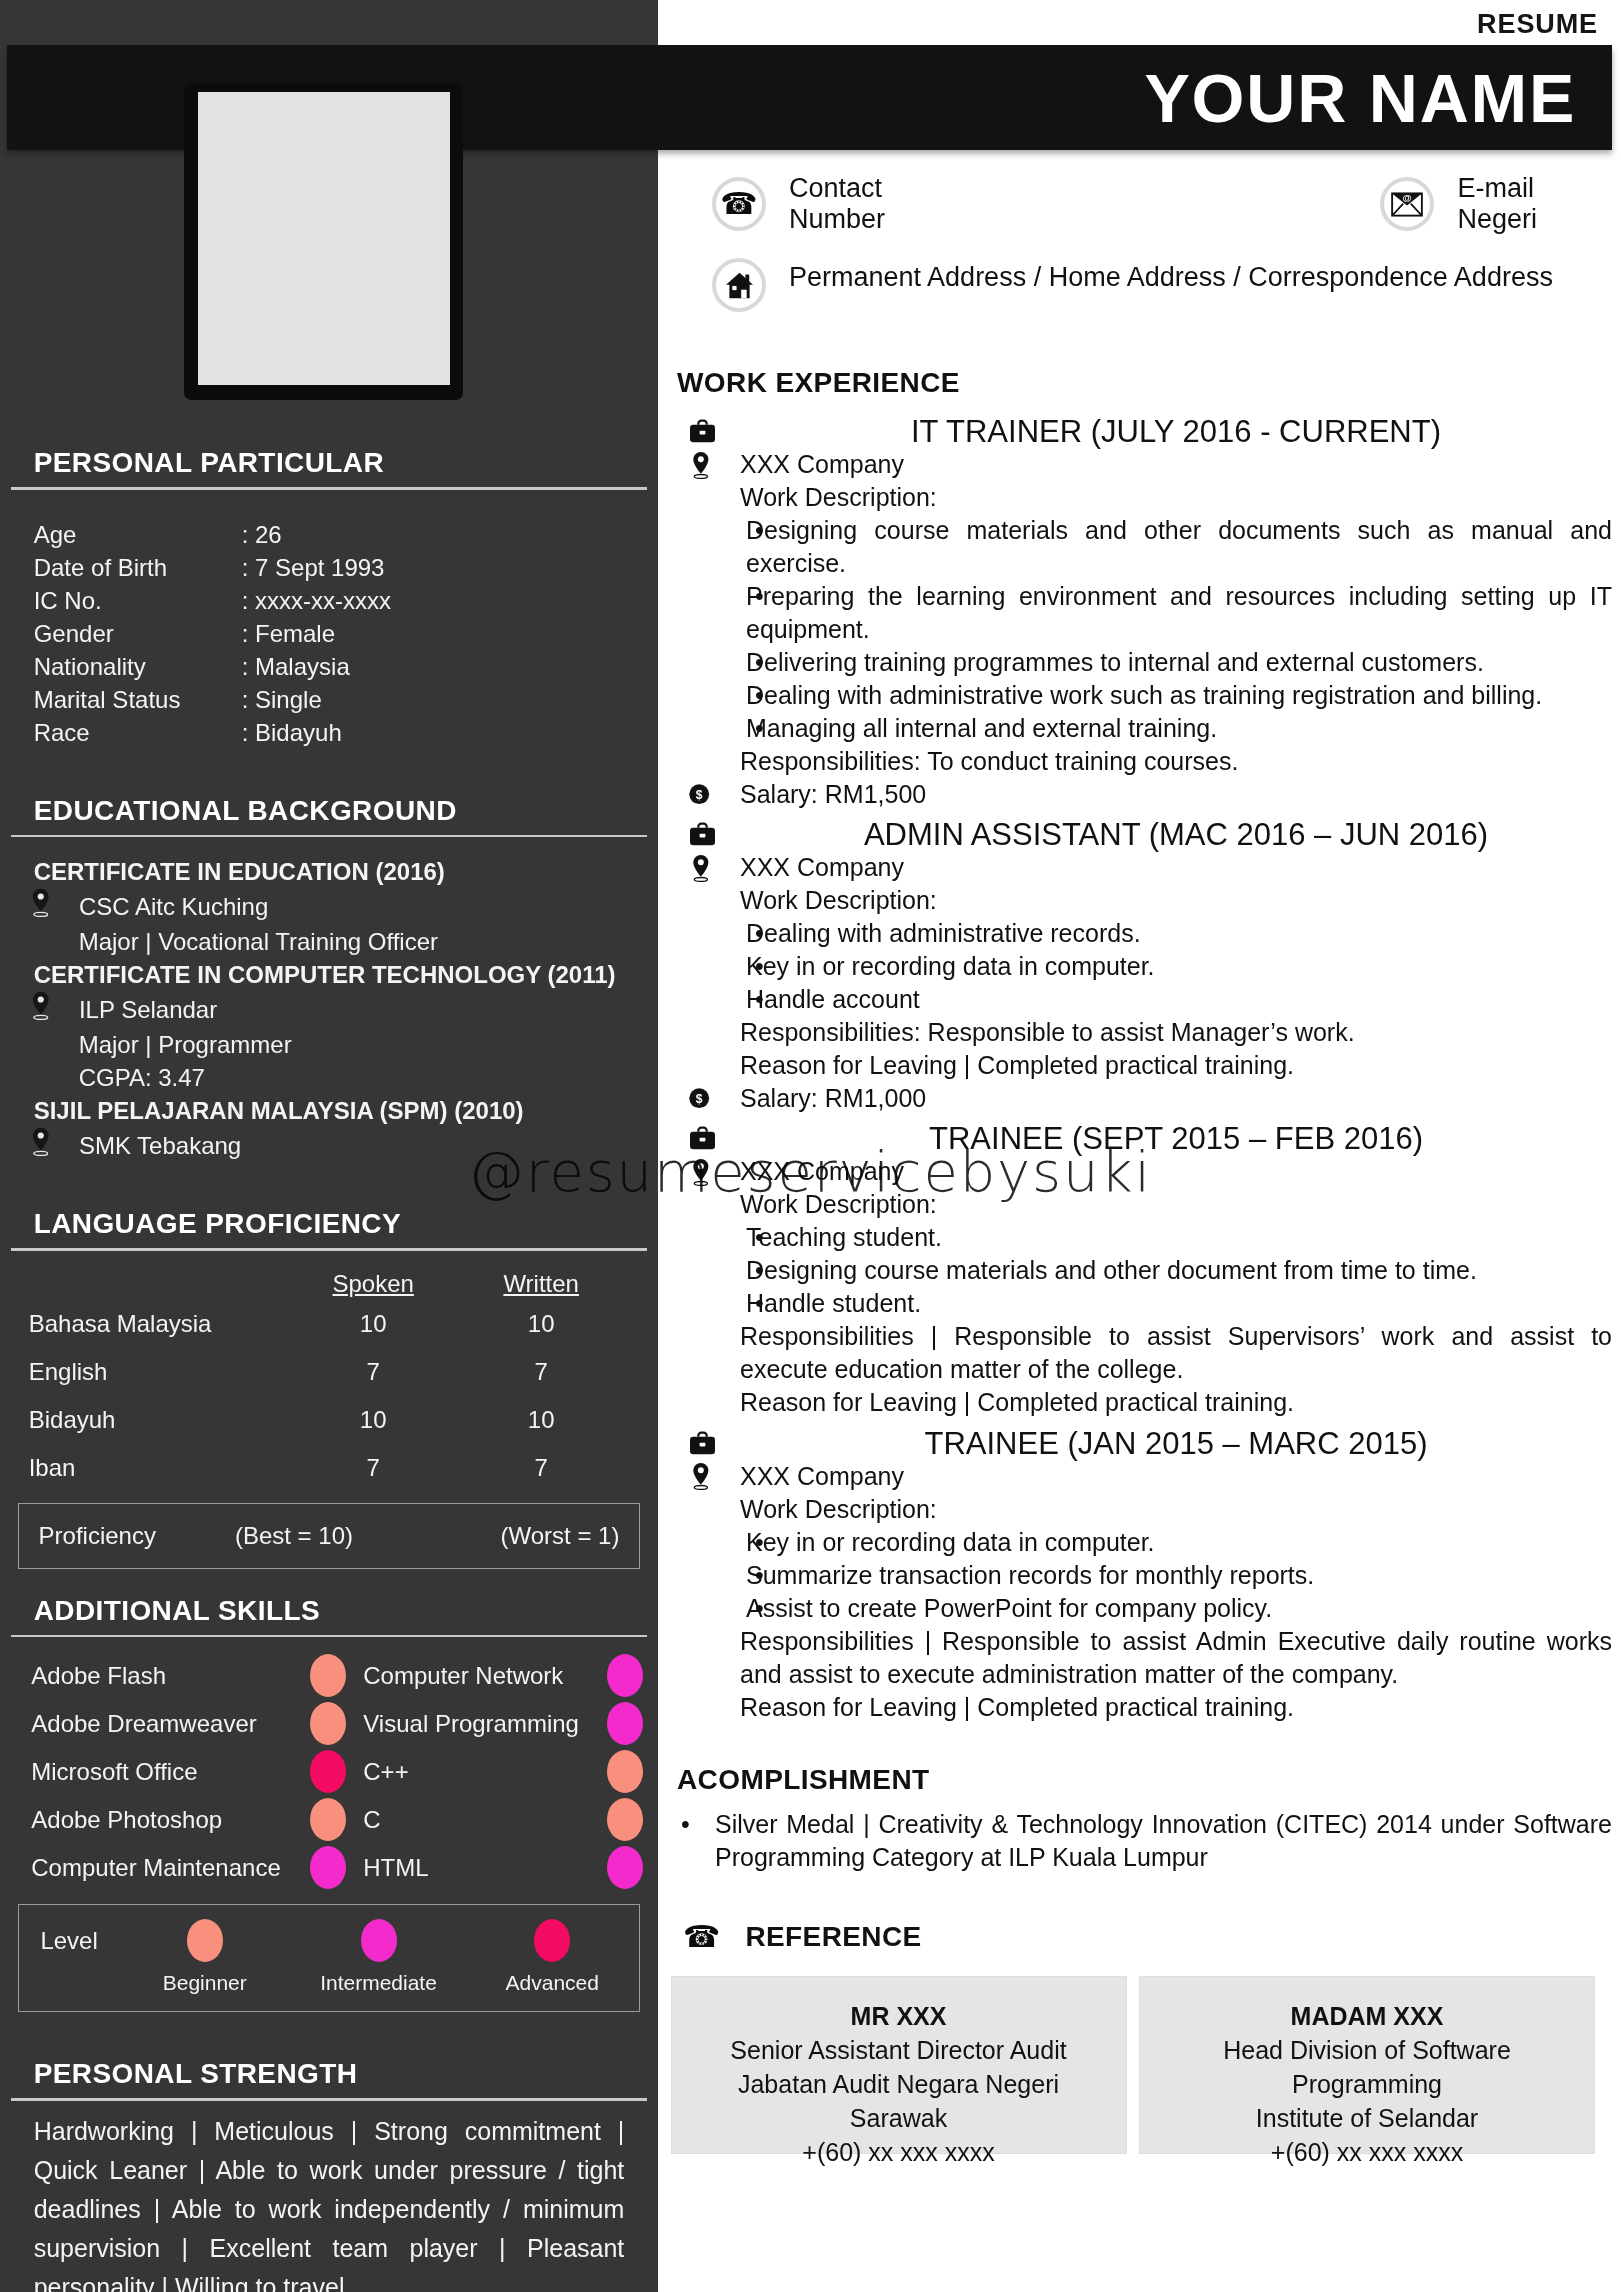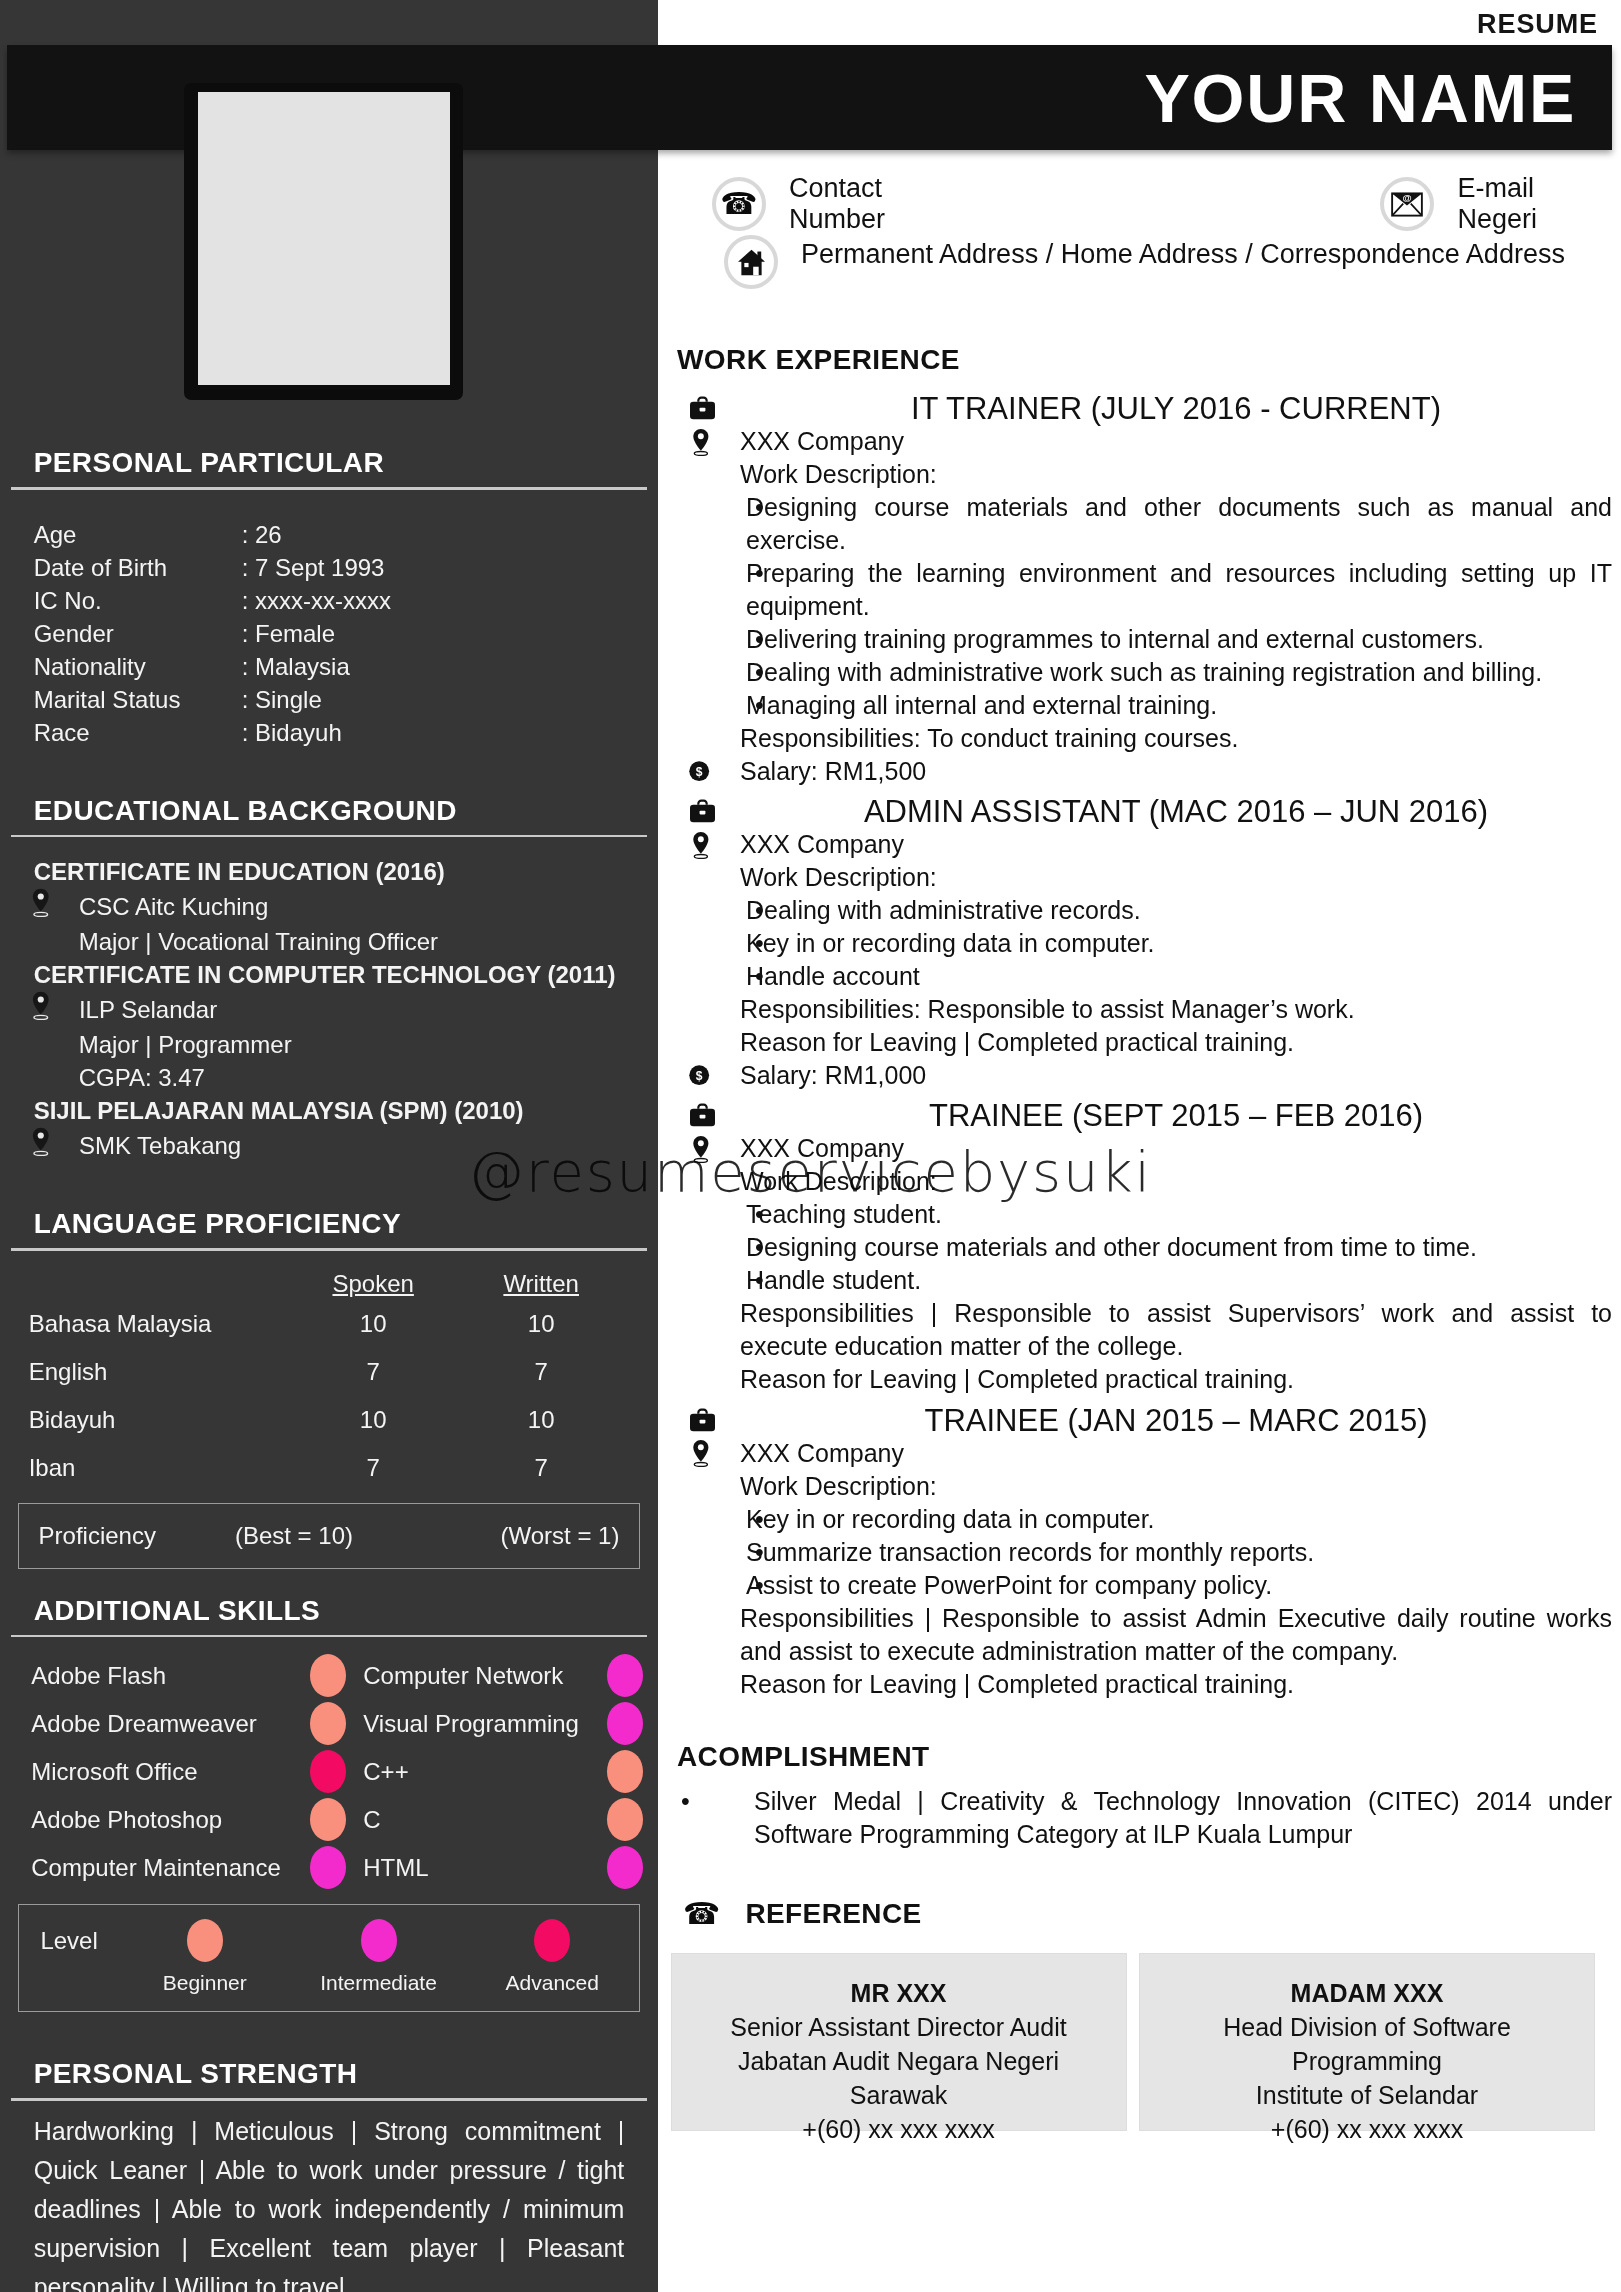--- a/index.html
+++ b/index.html
@@ -45,33 +45,33 @@
   .kv-block{margin-top:28px;} .edu-block{margin-top:18px;}
   
   .main{position:absolute;left:658px;top:150px;width:963px;z-index:1;box-sizing:border-box;padding-right:9px;}
   .contact-r1{display:flex;margin-top:23px;align-items:center;}
   .cpair{display:flex;align-items:center;}
   .circle{width:54px;height:54px;border-radius:50%;border:4.5px solid #d8d8d8;background:#fff;flex:none;
           display:flex;align-items:center;justify-content:center;box-sizing:border-box;}
   .circle .glyph{font-family:"DejaVu Sans",sans-serif;font-size:30px;color:#0b0b0b;line-height:1;}
   .clabel{font-size:27px;margin-left:23px;}
   .c1{margin-left:54px;} .c2{margin-left:405px;}
-  .contact-r2{display:flex;align-items:flex-start;padding-left:12px;}
+  .contact-r2{display:flex;margin-top:23px;align-items:flex-start;}
   .addr{font-size:27px;line-height:39px;margin-left:23px;flex:1;text-align:justify;}
   .main-h{font-size:28px;font-weight:bold;letter-spacing:0.4px;line-height:33px;margin:0;}
   .h-work{margin-top:54px;margin-left:19px;}
   .job{margin-top:7.2px;} .job.first{margin-top:16px;}
   .irow{display:grid;grid-template-columns:82px 1fr;align-items:center;}
   .irow .ic{justify-self:start;padding-left:29.6px;line-height:0;}
   .jtitle{font-size:31px;font-weight:normal;line-height:33px;text-align:center;}
   .jtext{font-size:25px;line-height:33px;}
   .jline{font-size:25px;line-height:33px;margin-left:82px;text-align:justify;}
   .bullet{font-size:25px;line-height:33px;padding-left:88px;position:relative;text-align:justify;}
   .bullet::before{content:"•";position:absolute;left:97px;top:0;}
-  .acc-bullet{font-size:25px;line-height:33px;padding-left:96px;position:relative;text-align:justify;margin-top:12.5px;}
+  .acc-bullet{font-size:25px;line-height:33px;padding-left:57px;position:relative;text-align:justify;margin-top:12.5px;}
   .acc-bullet::before{content:"•";position:absolute;left:23px;top:0;}
   .h-acc{margin-top:39px;margin-left:19px;}
   .h-ref{margin-top:47px;display:flex;align-items:center;}
   .h-ref .glyph{font-family:"DejaVu Sans",sans-serif;font-size:30px;line-height:1;margin-left:25px;color:#0b0b0b;}
   .h-ref .rh{font-size:28px;font-weight:bold;letter-spacing:0.4px;margin-left:25px;}
   .cards{display:flex;margin-top:23px;margin-left:12.5px;}
   .card{width:456px;height:178px;border:1.8px solid #ddd;box-sizing:border-box;background:#e5e5e5;
         text-align:center;padding-top:21.5px;font-size:25px;line-height:34px;}
   .card .cname{font-weight:bold;}
   .card + .card{margin-left:12.5px;}

